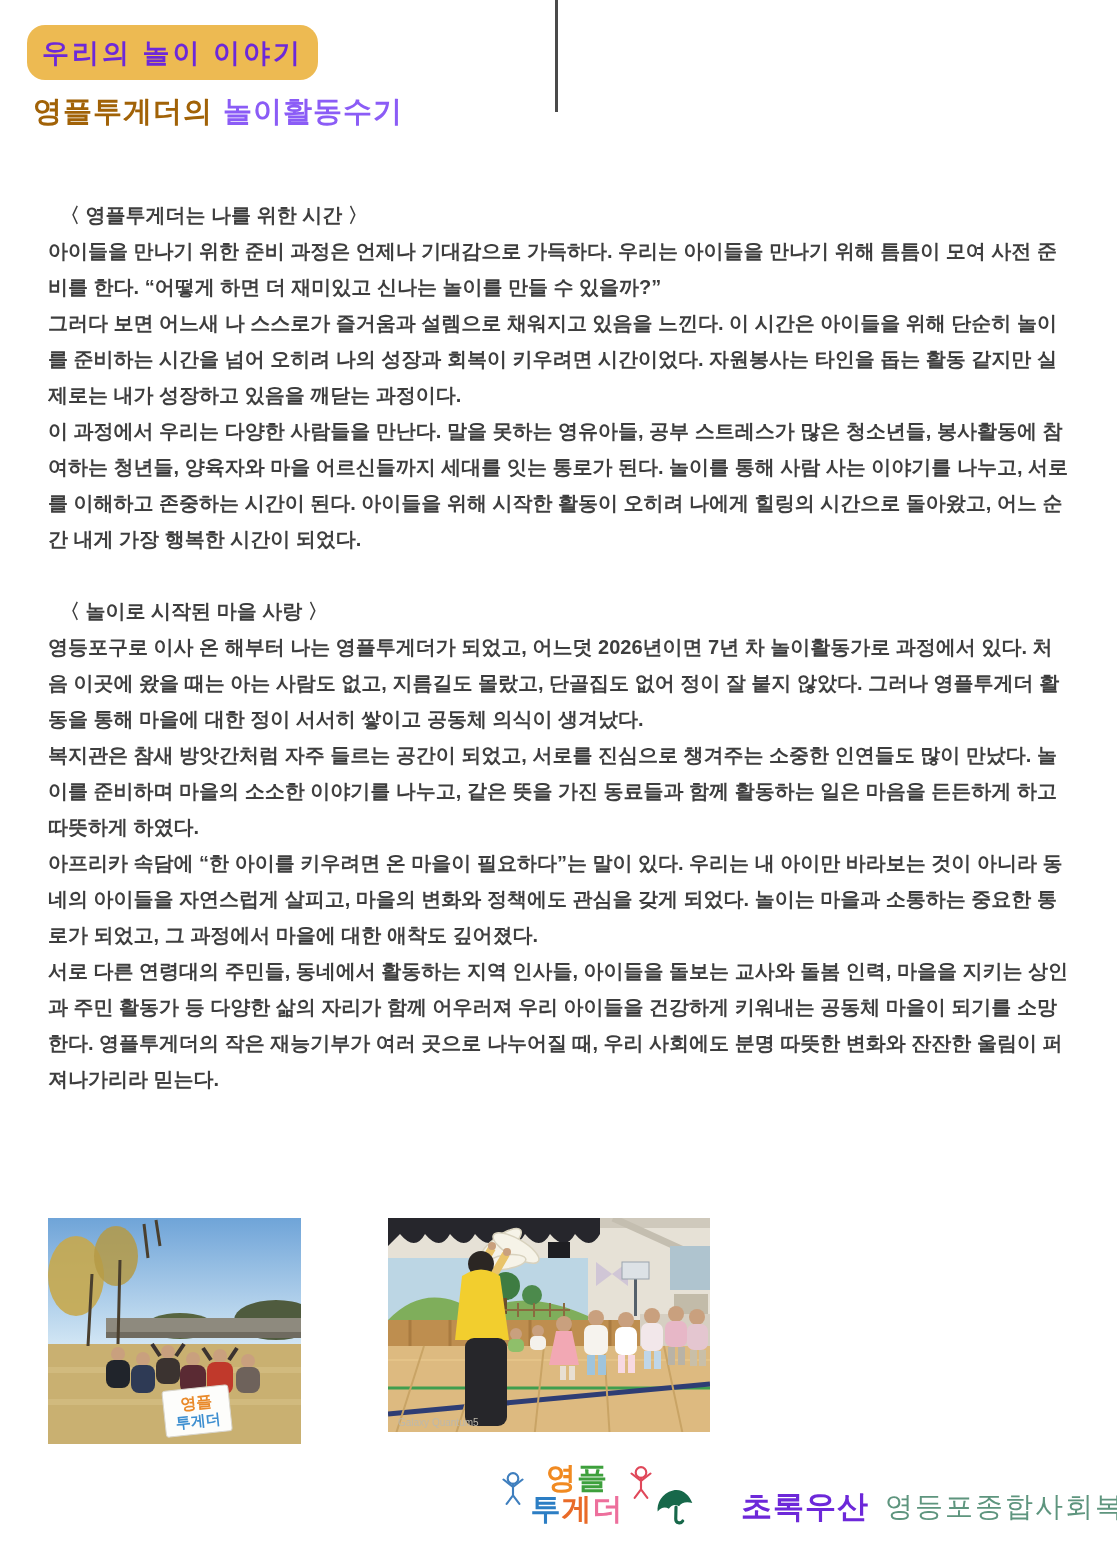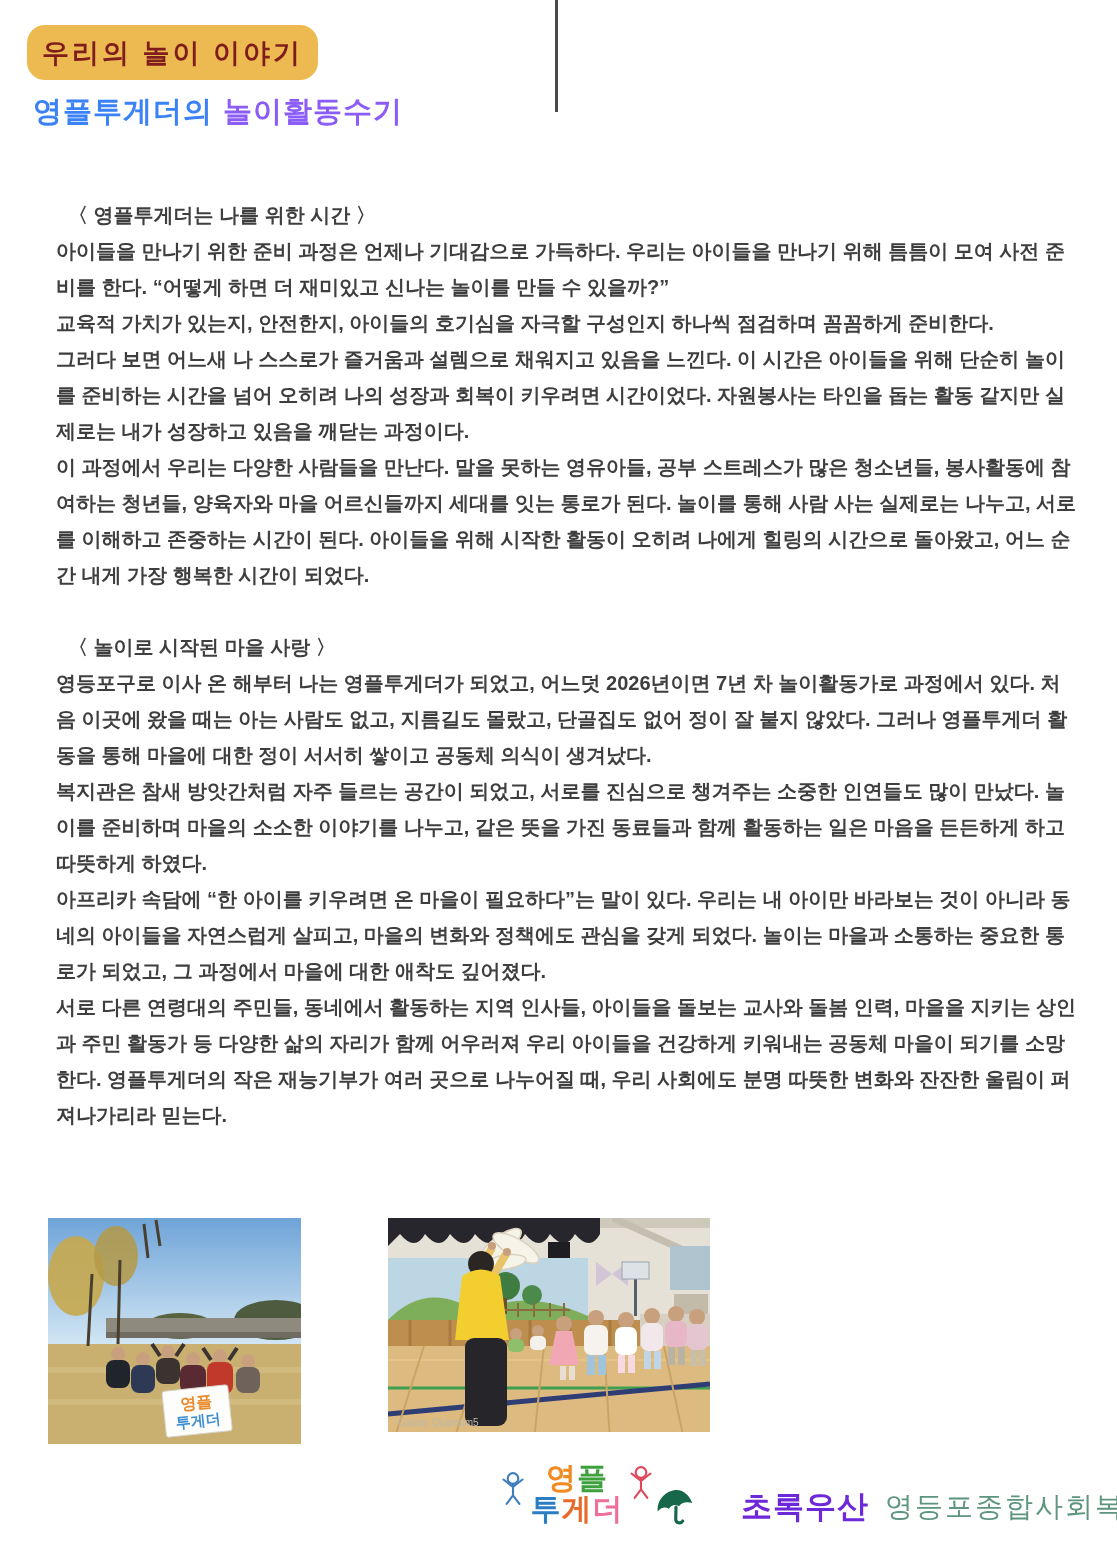--- a/index.html
+++ b/index.html
@@ -31,34 +31,33 @@
   .org-light{font-size:28px;font-weight:400;color:#5E957E;margin-left:16px;letter-spacing:2px;}
 </style>
 </head>
 <body>
 
 <div class="page">
 
   <div class="top-divider" style="background: rgb(74, 74, 74);"></div>
 
   <div class="badge" style="background: rgb(237, 186, 82);">
-    <span class="badge-label" style="color: #7f1d1d; text-align: right;">우리의 놀이 이야기</span>
+    <span class="badge-label" style="color: #6d28d9; text-align: right;">우리의 놀이 이야기</span>
   </div>
 
   <div class="subtitle">
-    <span class="sub-brand" style="color: #3b82f6;">영플투게더의</span><span class="sub-rest" style="color: #8b5cf6;">놀이활동수기</span>
-  </div>
-
-  <div class="article" style="color: rgb(62, 62, 62); margin-left: 8px;">
+    <span class="sub-brand" style="color: #a16207;">영플투게더의</span><span class="sub-rest" style="color: #8b5cf6;">놀이활동수기</span>
+  </div>
+
+  <div class="article" style="color: rgb(62, 62, 62);">
     <div class="section-1">
       <h3>〈 영플투게더는 나를 위한 시간 〉</h3>
       <p>아이들을 만나기 위한 준비 과정은 언제나 기대감으로 가득하다. 우리는 아이들을 만나기 위해 틈틈이 모여 사전 준비를 한다. “어떻게 하면 더 재미있고 신나는 놀이를 만들 수 있을까?”</p>
-      <p>교육적 가치가 있는지, 안전한지, 아이들의 호기심을 자극할 구성인지 하나씩 점검하며 꼼꼼하게 준비한다.</p>
       <p>그러다 보면 어느새 나 스스로가 즐거움과 설렘으로 채워지고 있음을 느낀다. 이 시간은 아이들을 위해 단순히 놀이를 준비하는 시간을 넘어 오히려 나의 성장과 회복이 키우려면 시간이었다. 자원봉사는 타인을 돕는 활동 같지만 실제로는 내가 성장하고 있음을 깨닫는 과정이다.</p>
-      <p>이 과정에서 우리는 다양한 사람들을 만난다. 말을 못하는 영유아들, 공부 스트레스가 많은 청소년들, 봉사활동에 참여하는 청년들, 양육자와 마을 어르신들까지 세대를 잇는 통로가 된다. 놀이를 통해 사람 사는 실제로는 나누고, 서로를 이해하고 존중하는 시간이 된다. 아이들을 위해 시작한 활동이 오히려 나에게 힐링의 시간으로 돌아왔고, 어느 순간 내게 가장 행복한 시간이 되었다.</p>
+      <p>이 과정에서 우리는 다양한 사람들을 만난다. 말을 못하는 영유아들, 공부 스트레스가 많은 청소년들, 봉사활동에 참여하는 청년들, 양육자와 마을 어르신들까지 세대를 잇는 통로가 된다. 놀이를 통해 사람 사는 이야기를 나누고, 서로를 이해하고 존중하는 시간이 된다. 아이들을 위해 시작한 활동이 오히려 나에게 힐링의 시간으로 돌아왔고, 어느 순간 내게 가장 행복한 시간이 되었다.</p>
     </div>
     <div class="section-2">
       <h3>〈 놀이로 시작된 마을 사랑 〉</h3>
       <p>영등포구로 이사 온 해부터 나는 영플투게더가 되었고, 어느덧 2026년이면 7년 차 놀이활동가로 과정에서 있다. 처음 이곳에 왔을 때는 아는 사람도 없고, 지름길도 몰랐고, 단골집도 없어 정이 잘 붙지 않았다. 그러나 영플투게더 활동을 통해 마을에 대한 정이 서서히 쌓이고 공동체 의식이 생겨났다.</p>
       <p>복지관은 참새 방앗간처럼 자주 들르는 공간이 되었고, 서로를 진심으로 챙겨주는 소중한 인연들도 많이 만났다. 놀이를 준비하며 마을의 소소한 이야기를 나누고, 같은 뜻을 가진 동료들과 함께 활동하는 일은 마음을 든든하게 하고 따뜻하게 하였다.</p>
       <p>아프리카 속담에 “한 아이를 키우려면 온 마을이 필요하다”는 말이 있다. 우리는 내 아이만 바라보는 것이 아니라 동네의 아이들을 자연스럽게 살피고, 마을의 변화와 정책에도 관심을 갖게 되었다. 놀이는 마을과 소통하는 중요한 통로가 되었고, 그 과정에서 마을에 대한 애착도 깊어졌다.</p>
       <p>서로 다른 연령대의 주민들, 동네에서 활동하는 지역 인사들, 아이들을 돌보는 교사와 돌봄 인력, 마을을 지키는 상인과 주민 활동가 등 다양한 삶의 자리가 함께 어우러져 우리 아이들을 건강하게 키워내는 공동체 마을이 되기를 소망한다. 영플투게더의 작은 재능기부가 여러 곳으로 나누어질 때, 우리 사회에도 분명 따뜻한 변화와 잔잔한 울림이 퍼져나가리라 믿는다.</p>
     </div>
   </div>
 

